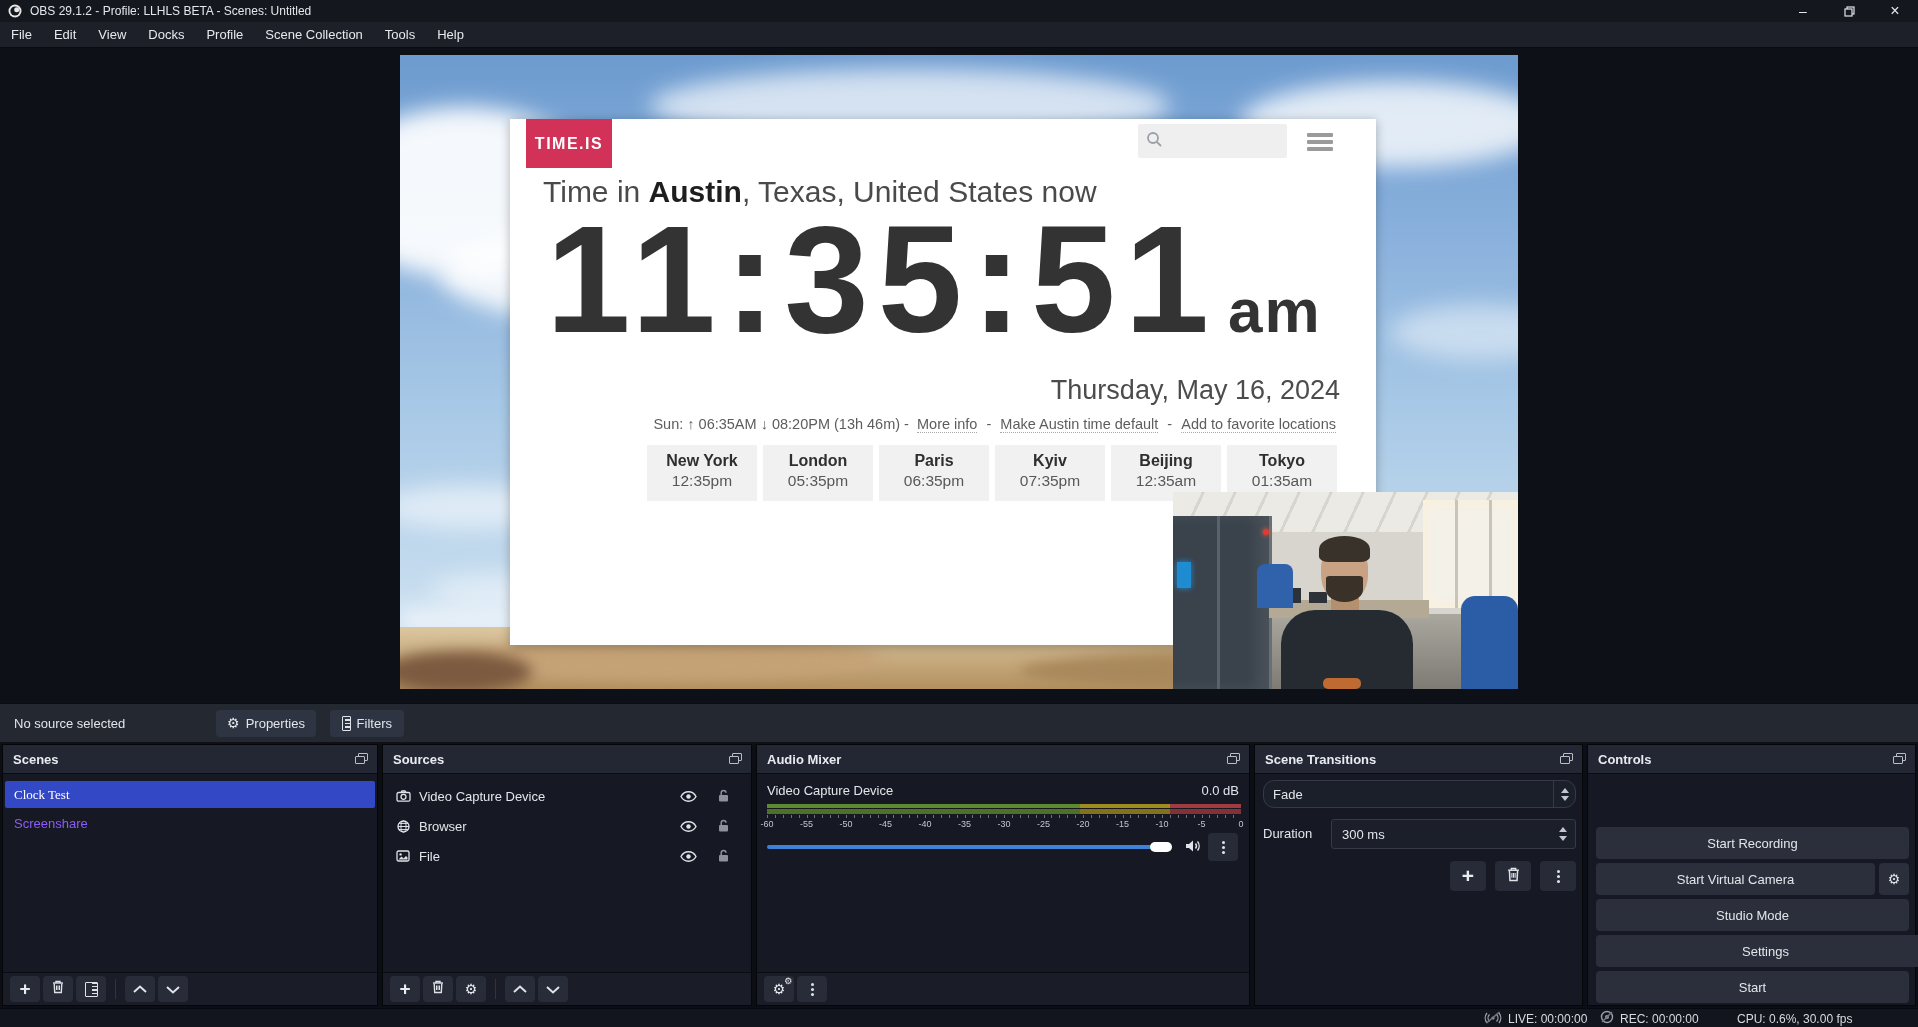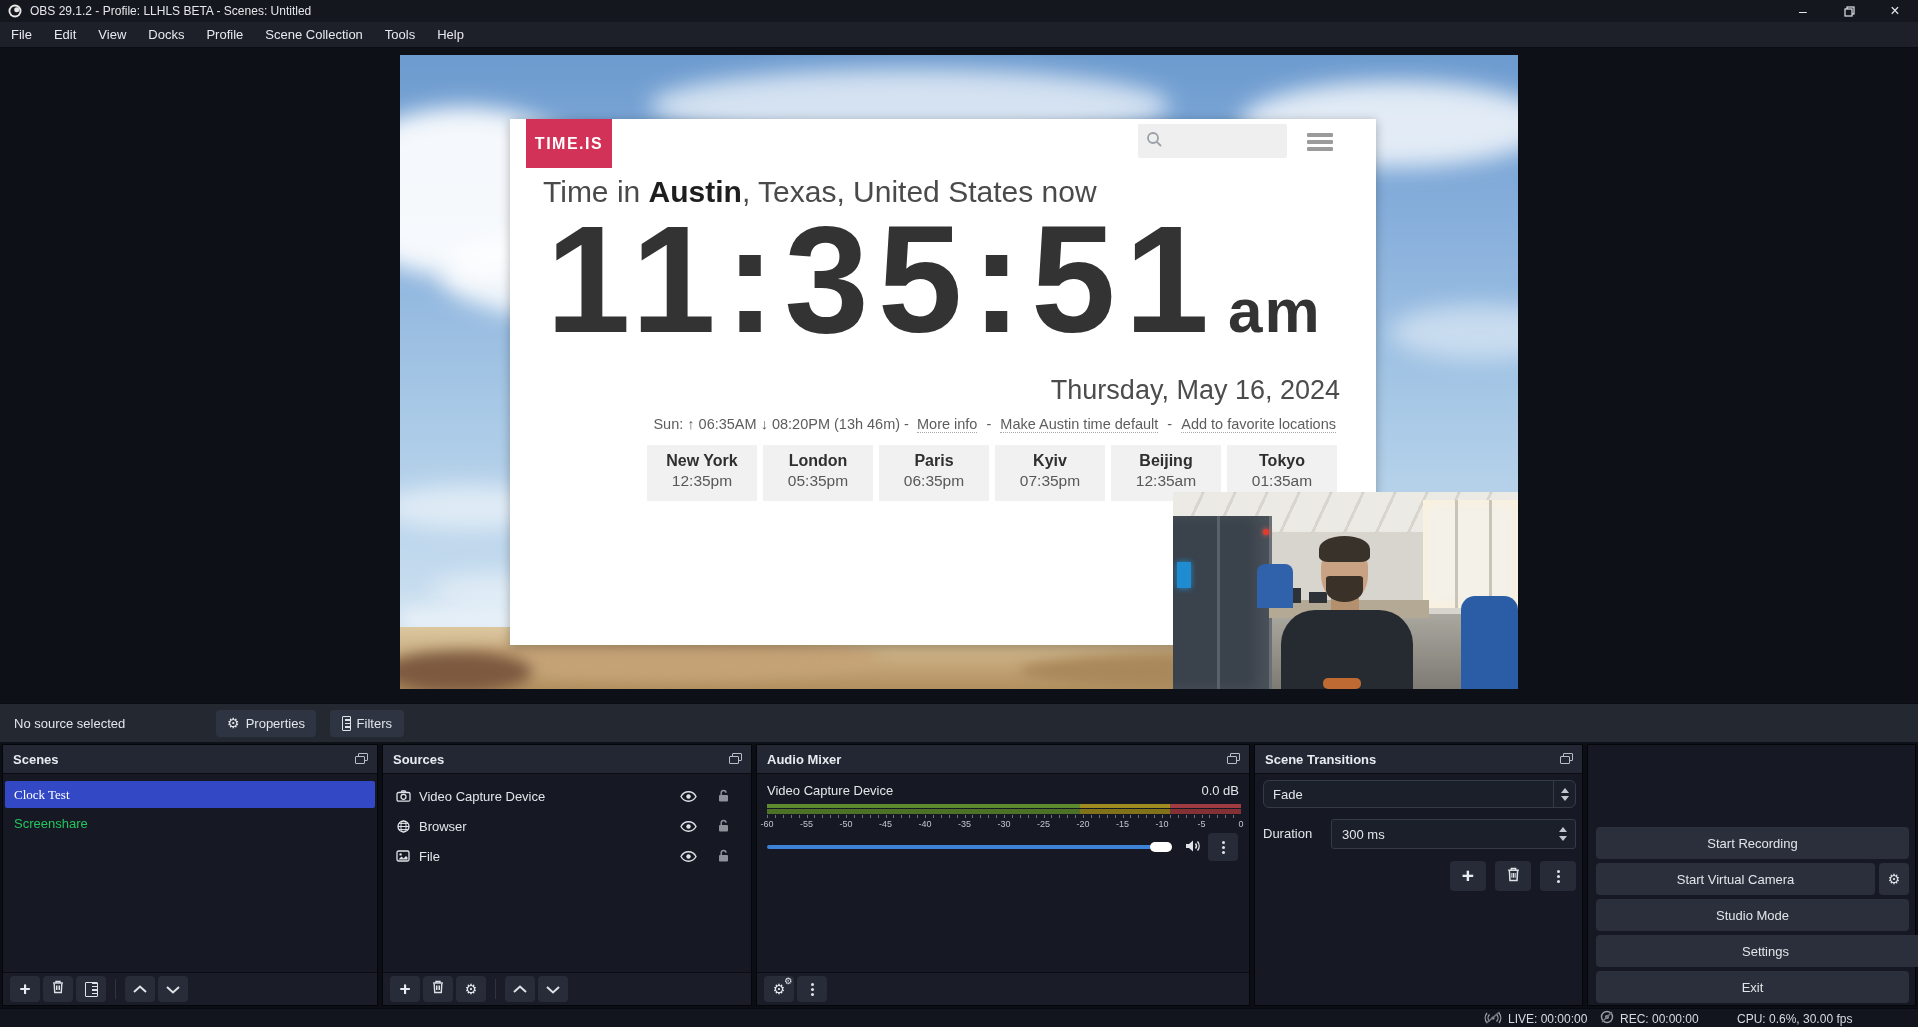--- a/index.html
+++ b/index.html
@@ -140,21 +140,21 @@
   .gear{font-size:14px;line-height:1;}
   .dots3{width:3px;height:3px;border-radius:50%;background:#dfe3e8;
          box-shadow:0 5px 0 #dfe3e8,0 10px 0 #dfe3e8;margin-bottom:10px;}
   .filter-ic{width:11px;height:13px;border:1.5px solid #dfe3e8;border-radius:1px;
       background:repeating-linear-gradient(0deg,transparent 0 2px,#dfe3e8 2px 3.5px);
       background-size:5px 100%;background-position:right;background-repeat:no-repeat;}
 
   
   .p-scenes{left:2px;width:376px;}
   .scene-item{position:absolute;left:2px;right:2px;height:27px;display:flex;align-items:center;
-      font-size:13px;color:#22c55e;padding-left:9px;box-sizing:border-box;}
+      font-size:13px;color:#8b5cf6;padding-left:9px;box-sizing:border-box;}
   .sel{background:#3348c5;border-radius:2px;color:#fff;font-family:Liberation Serif, serif;}
 
   
   .p-sources{left:382px;width:370px;}
   .src-row{position:absolute;left:2px;right:2px;height:28px;display:flex;align-items:center;
       font-size:13px;color:#e2e5e9;}
   .src-row .tic{width:16px;margin-left:10px;display:flex;justify-content:center;}
   .src-row .lbl{margin-left:8px;flex:1;}
   .src-row .eye{position:absolute;right:52px;top:8px;}
   .src-row .lock{position:absolute;right:20px;top:7px;}
@@ -178,21 +178,21 @@
   .spk{position:absolute;left:418px;top:6px;}
   .mx-kebab{position:absolute;left:441px;top:0px;width:30px;height:28px;background:#262b37;
       border-radius:4px;display:flex;align-items:center;justify-content:center;}
   .mx-kebab .dots3{margin-bottom:10px;}
   .gearsmall{position:relative;font-size:14px;}
   .gearsup{position:absolute;top:-5px;right:-7px;font-size:9px;}
 
   
   .p-trans{left:1254px;width:329px;}
   .select{position:absolute;left:8px;top:35px;width:313px;height:28px;background:#1b1f29;
-      border:1px solid #343a48;border-radius:6px;box-sizing:border-box;display:flex;align-items:center;}
+      border:1px solid #343a48;border-radius:11px;box-sizing:border-box;display:flex;align-items:center;}
   .select .val{font-size:13px;color:#e2e5e9;margin-left:9px;flex:1;}
   .spincell{width:21px;align-self:stretch;border-left:1px solid #343a48;display:flex;
       flex-direction:column;align-items:center;justify-content:center;gap:3px;}
   .tri-up{width:0;height:0;border-left:4px solid transparent;border-right:4px solid transparent;
       border-bottom:5px solid #c2c7cf;}
   .tri-dn{width:0;height:0;border-left:4px solid transparent;border-right:4px solid transparent;
       border-top:5px solid #c2c7cf;}
   .durlabel{position:absolute;left:8px;top:81px;font-size:13px;color:#e2e5e9;}
   .spinbox{position:absolute;left:76px;top:74px;width:245px;height:30px;background:#1b1f29;
       border:1px solid #343a48;border-radius:3px;box-sizing:border-box;display:flex;align-items:center;}
@@ -573,28 +573,32 @@
                 <path d="M4.5 5.5v4.5M6 5.5v4.5M7.5 5.5v4.5" stroke="#dfe3e8" stroke-width="1"></path>
               </svg></span>
         </div>
         <div class="tr-btn">
             <span class="dots3"></span>
           </div>
       </div>
     </div>
 
     <div class="panel p-controls">
+      <div class="hdr">
+        <span class="t">Controls</span>
+        <span class="pop-ic"></span>
+      </div>
       <div class="ctl-btn" style="top:82px;">Start Recording</div>
       <div class="ctl-btn" style="top:118px;width:279px;">Start Virtual Camera</div>
       <div class="ctl-gear" style="top:118px;">
           <span class="glyph gear">⚙</span>
         </div>
       <div class="ctl-btn" style="top:154px;">Studio Mode</div>
       <div class="ctl-btn" style="top:190px;padding-left:13px;">Settings</div>
-      <div class="ctl-btn" style="top:226px;">Exit</div>
+      <div class="ctl-btn" style="top:226px;">Start</div>
     </div>
   </div>
 
   <div class="statusbar">
     <div class="sb-item" style="left:1484px;">
       <span><svg width="18" height="13" viewBox="0 0 18 13">
             <circle cx="9" cy="7" r="1.6" fill="#9aa0a8"></circle>
             <path d="M5.5 10.5a5 5 0 0 1 0-7M12.5 3.5a5 5 0 0 1 0 7M3 12a8 8 0 0 1 0-10M15 2a8 8 0 0 1 0 10" fill="none" stroke="#9aa0a8" stroke-width="1.3"></path>
             <path d="M2.5 12L15.5 1" stroke="#70757d" stroke-width="1.6"></path>
           </svg></span>

